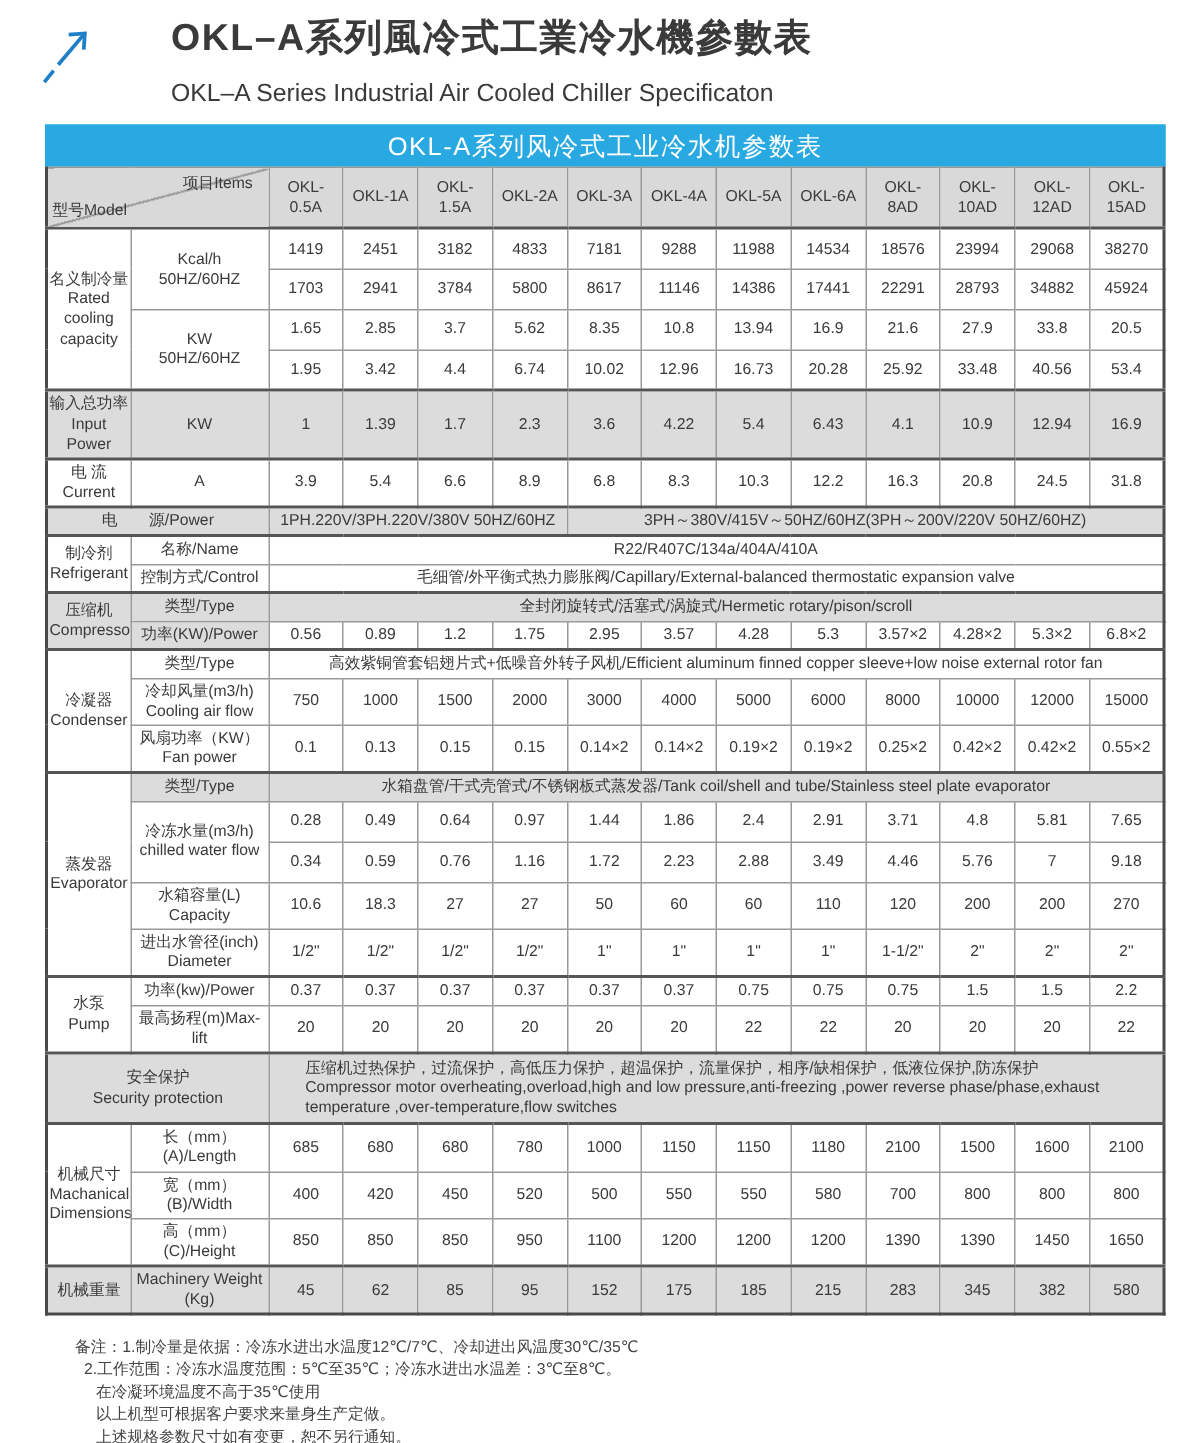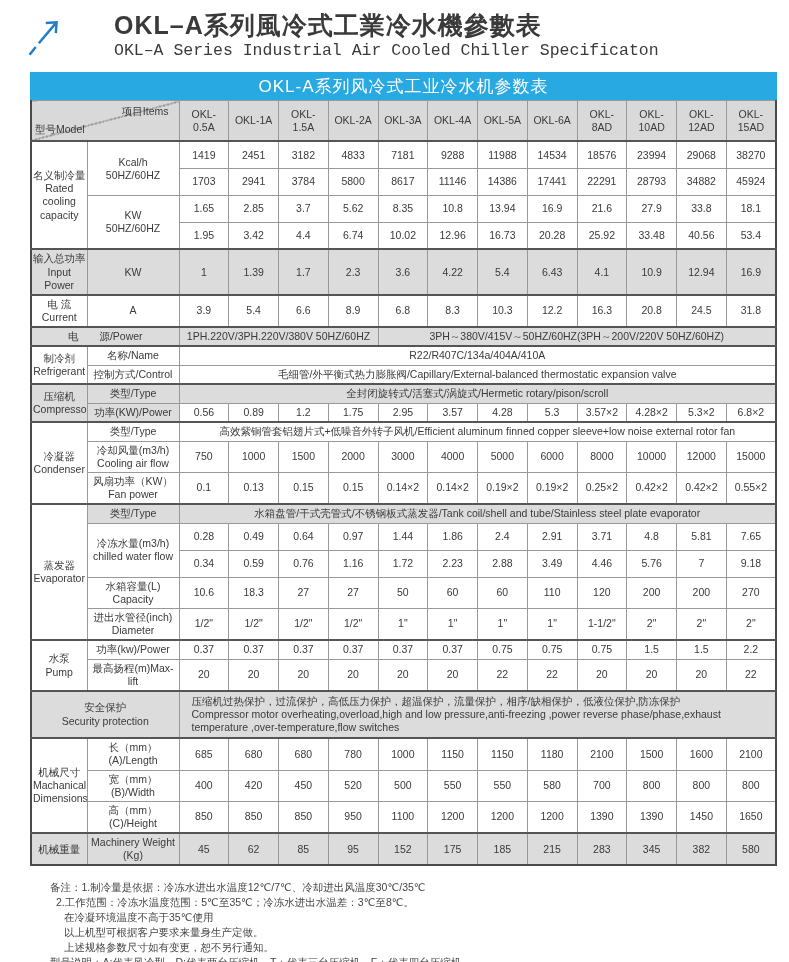--- a/index.html
+++ b/index.html
@@ -17,21 +17,21 @@
     font-family:"Liberation Sans","DejaVu Sans",sans-serif;
     -webkit-font-smoothing:antialiased;
   }
   .page{position:relative;width:789px;height:962px;overflow:hidden;}
 
   
   .masthead{display:flex;align-items:flex-start;padding:8px 0 0 28px;gap:38px;}
   .logo{width:34px;height:46px;margin-top:6px;flex:0 0 auto;}
   .titles{margin-left:14px;}
   .title-zh{font-size:25px;font-weight:bold;letter-spacing:1px;line-height:30px;margin-top:2px;}
-  .title-en{font-size:16.5px;font-weight:normal;line-height:22px;margin-top:0;font-family:Liberation Mono, monospace;}
+  .title-en{font-size:16.5px;font-weight:normal;line-height:22px;margin-top:11px;}
 
   
   .table-wrap{width:747px;margin:10px 0 0 30px;}
   .caption-bar{
     height:28px;line-height:28px;background:var(--accent);color:#fff;
     text-align:center;font-size:17px;letter-spacing:1px;
     border:1px solid var(--accent);
   }
   table{
     width:747px;border-collapse:collapse;table-layout:fixed;
@@ -47,21 +47,21 @@
     white-space:pre-line;font-weight:normal;
     overflow:hidden;
   }
   thead tr{height:27px;}
   thead th{background:var(--hdr);}
   tbody tr{height:27px;}
   tbody tr.compact{height:19px;}
   tr.shaded td{background:var(--shade);}
   td.sh{background:var(--shade);}
   tr.thick td, tr.thick th{border-top:2px solid var(--dark);}
-  td.left{text-align:left;padding:3px 12px;}
+  td.left{text-align:left;padding:3px 24px;}
   td.cat{padding:2px 1px;text-align:center;}
 
   
   th.corner{
     position:relative;padding:0;
     background:
       linear-gradient(to bottom right,
         rgba(0,0,0,0) calc(50% - 0.7px),
         var(--line) calc(50% - 0.7px),
         var(--line) calc(50% + 0.7px),
@@ -175,21 +175,21 @@
             <td>2.85</td>
             <td>3.7</td>
             <td>5.62</td>
             <td>8.35</td>
             <td>10.8</td>
             <td>13.94</td>
             <td>16.9</td>
             <td>21.6</td>
             <td>27.9</td>
             <td>33.8</td>
-            <td>18.1</td>
+            <td>20.5</td>
           </tr>
           <tr>
             <td>1.95</td>
             <td>3.42</td>
             <td>4.4</td>
             <td>6.74</td>
             <td>10.02</td>
             <td>12.96</td>
             <td>16.73</td>
             <td>20.28</td>

